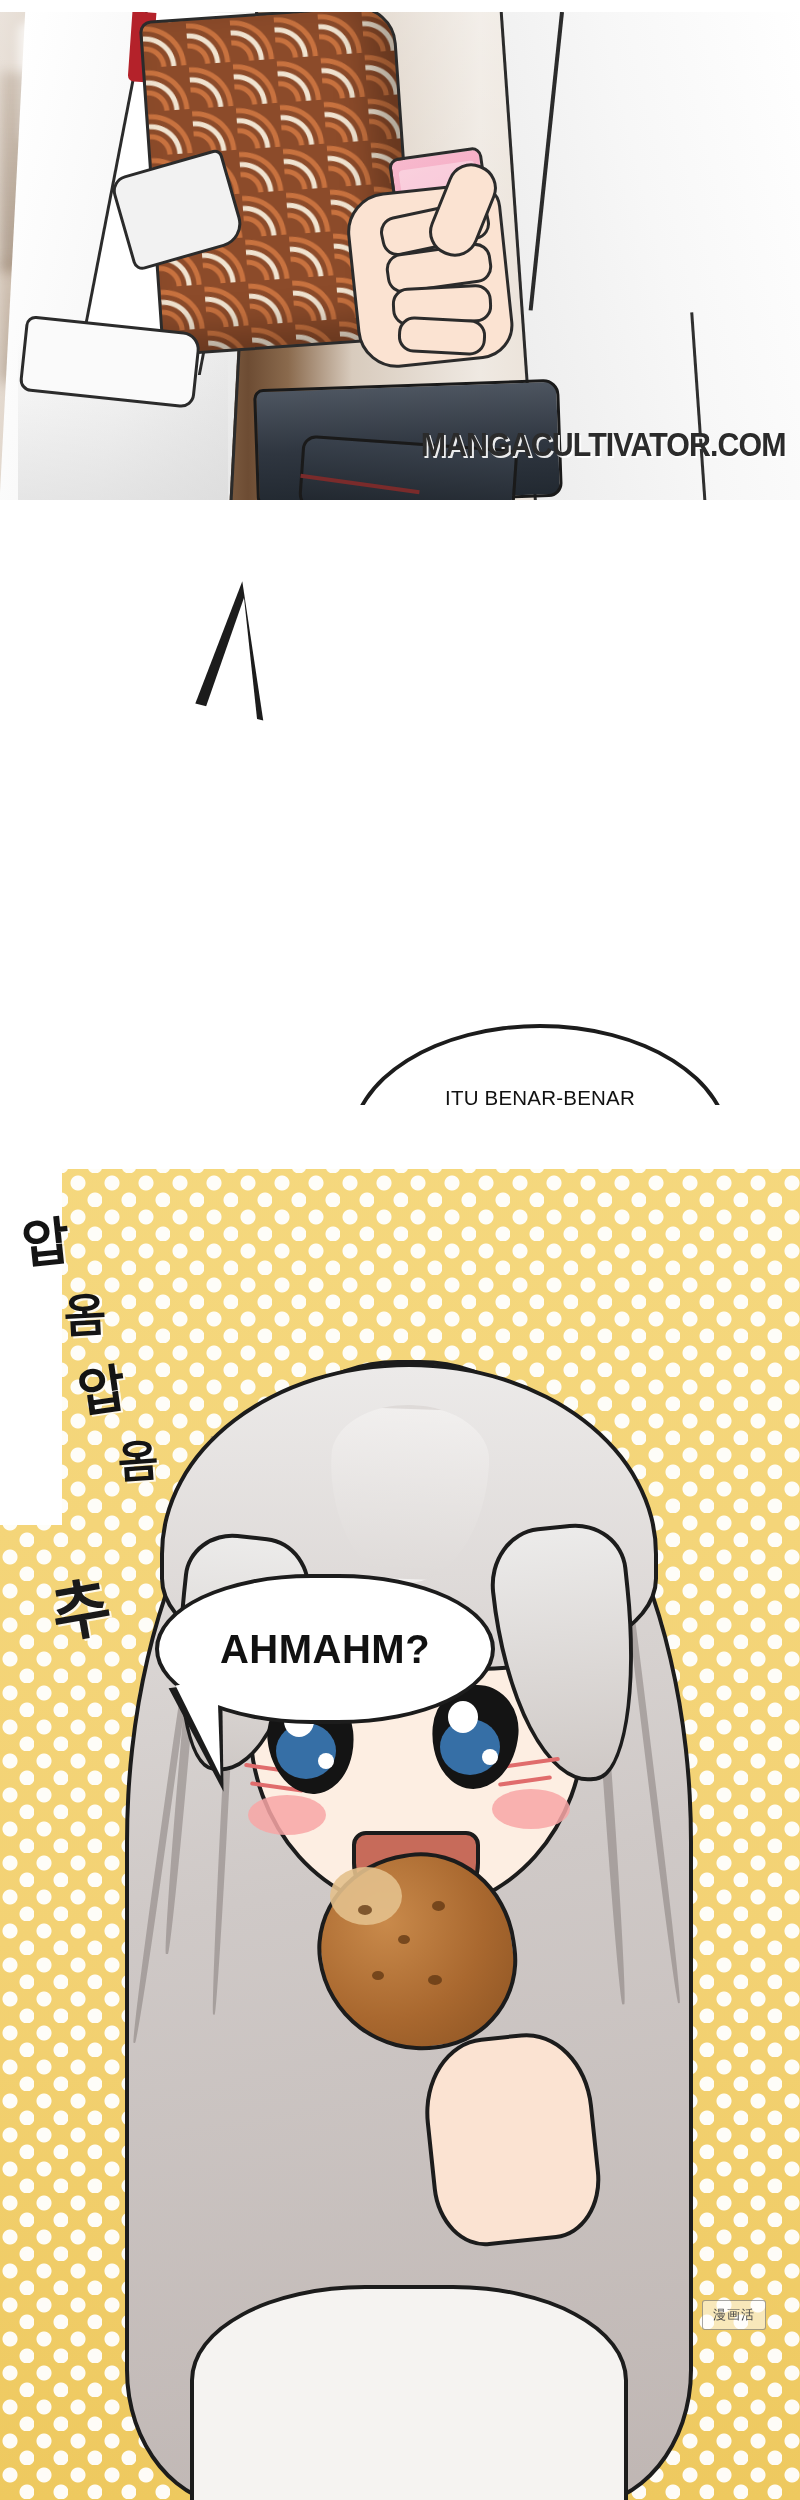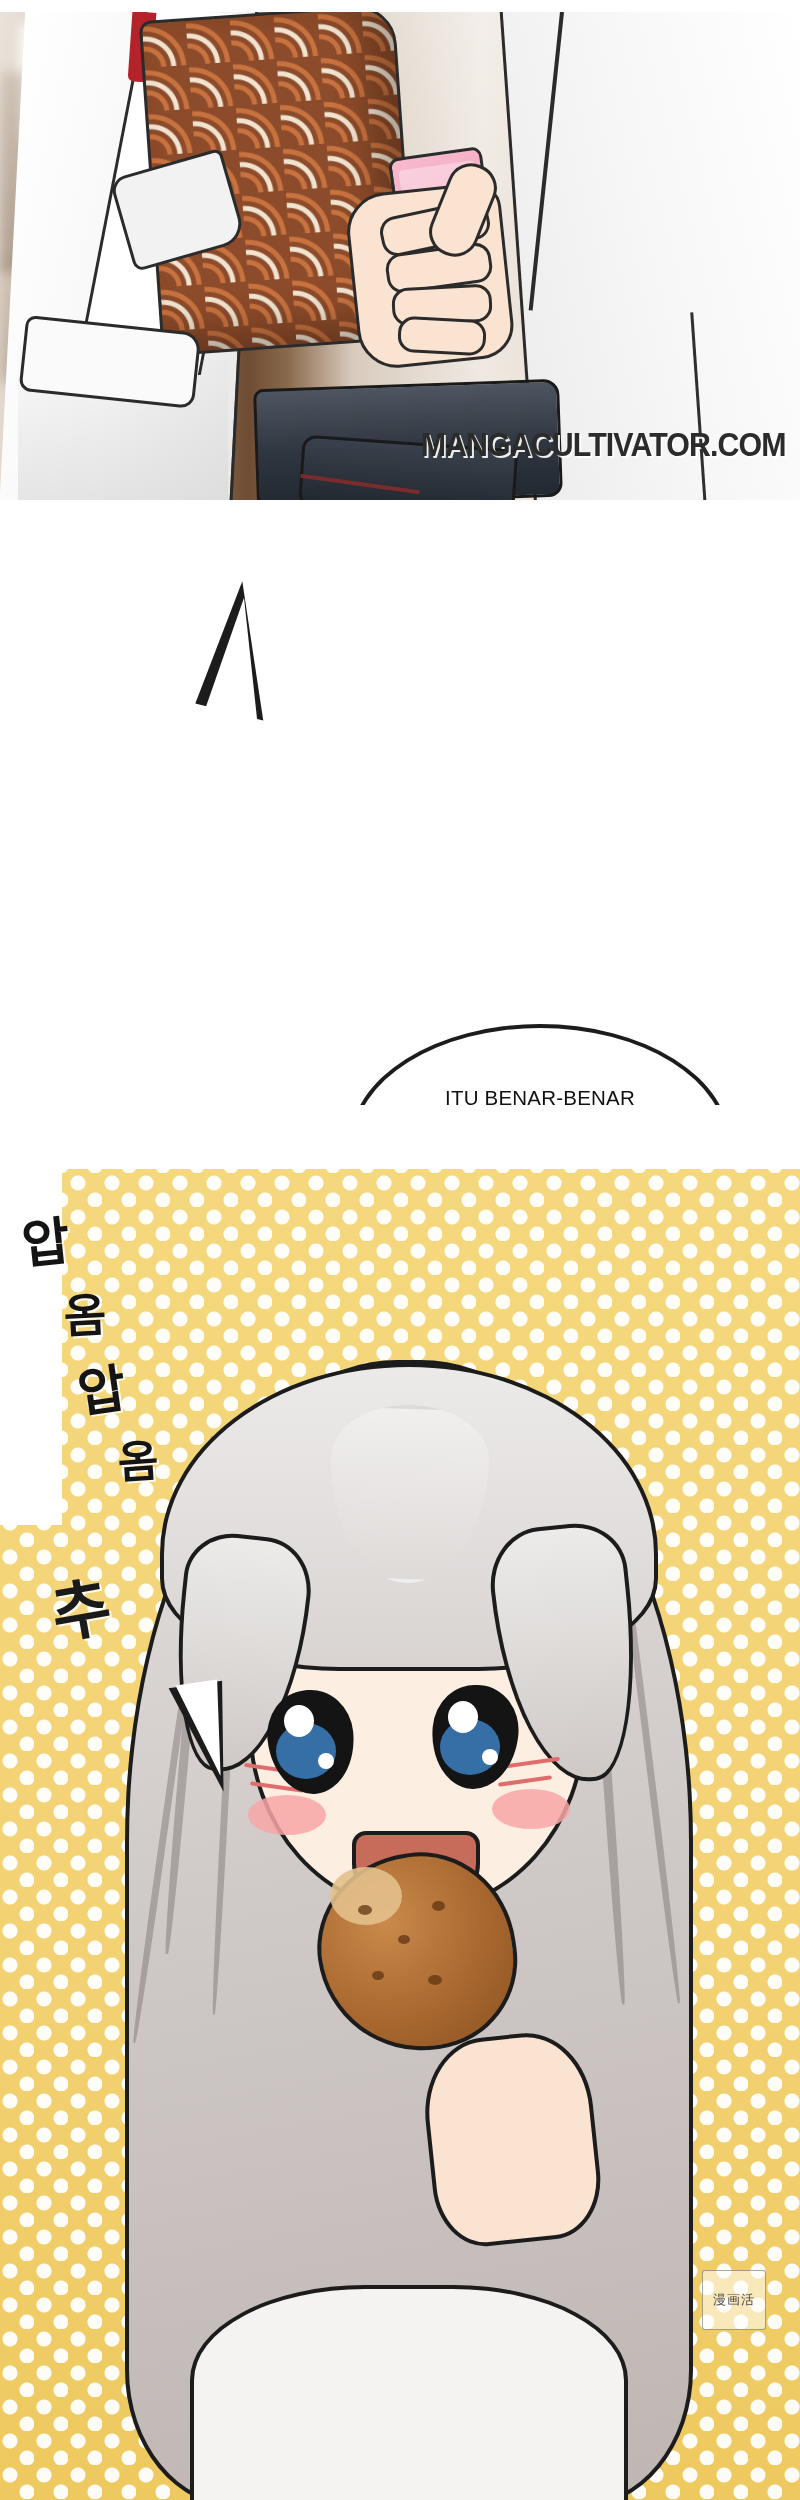--- a/index.html
+++ b/index.html
@@ -663,21 +663,21 @@
     background: #f5f3f1;
     border: 4px solid #1c1c1c;
     border-radius: 40% 40% 0 0;
   }
 
   
   .stamp {
     position: absolute;
     right: 34px;
     bottom: 170px;
-    padding: 20px 10px;
+    padding: 5px 10px;
     background: rgba(255,255,255,0.55);
     border: 1px solid rgba(60,60,60,0.45);
     border-radius: 3px;
     font-family: Liberation Mono, monospace;
     font-size: 13px;
     color: #4a4a4a;
     letter-spacing: 1px;
     white-space: nowrap;
   }
 </style>
@@ -737,20 +737,23 @@
 
     <div class="ngomik">
       <div class="ngomik-greenbar"></div>
       <div class="ngomik-dot"></div>
       <div class="ngomik-dot-mark">N</div>
       <div class="ngomik-text">NGOMIK.NET</div>
     </div>
 
     <div class="tail-3"></div>
     <div class="tail-3-inner"></div>
+    <div class="bubble bubble-3">
+      <p>AHMAHM?</p>
+    </div>
   </div>
 
   <div class="panel-bottom">
     <div class="panel-bottom-mask-top"></div>
     <div class="panel-bottom-mask-left"></div>
 
     <div class="girl">
       <div class="hair-back"></div>
       <div class="hair-strand hs1"></div>
       <div class="hair-strand hs2"></div>

